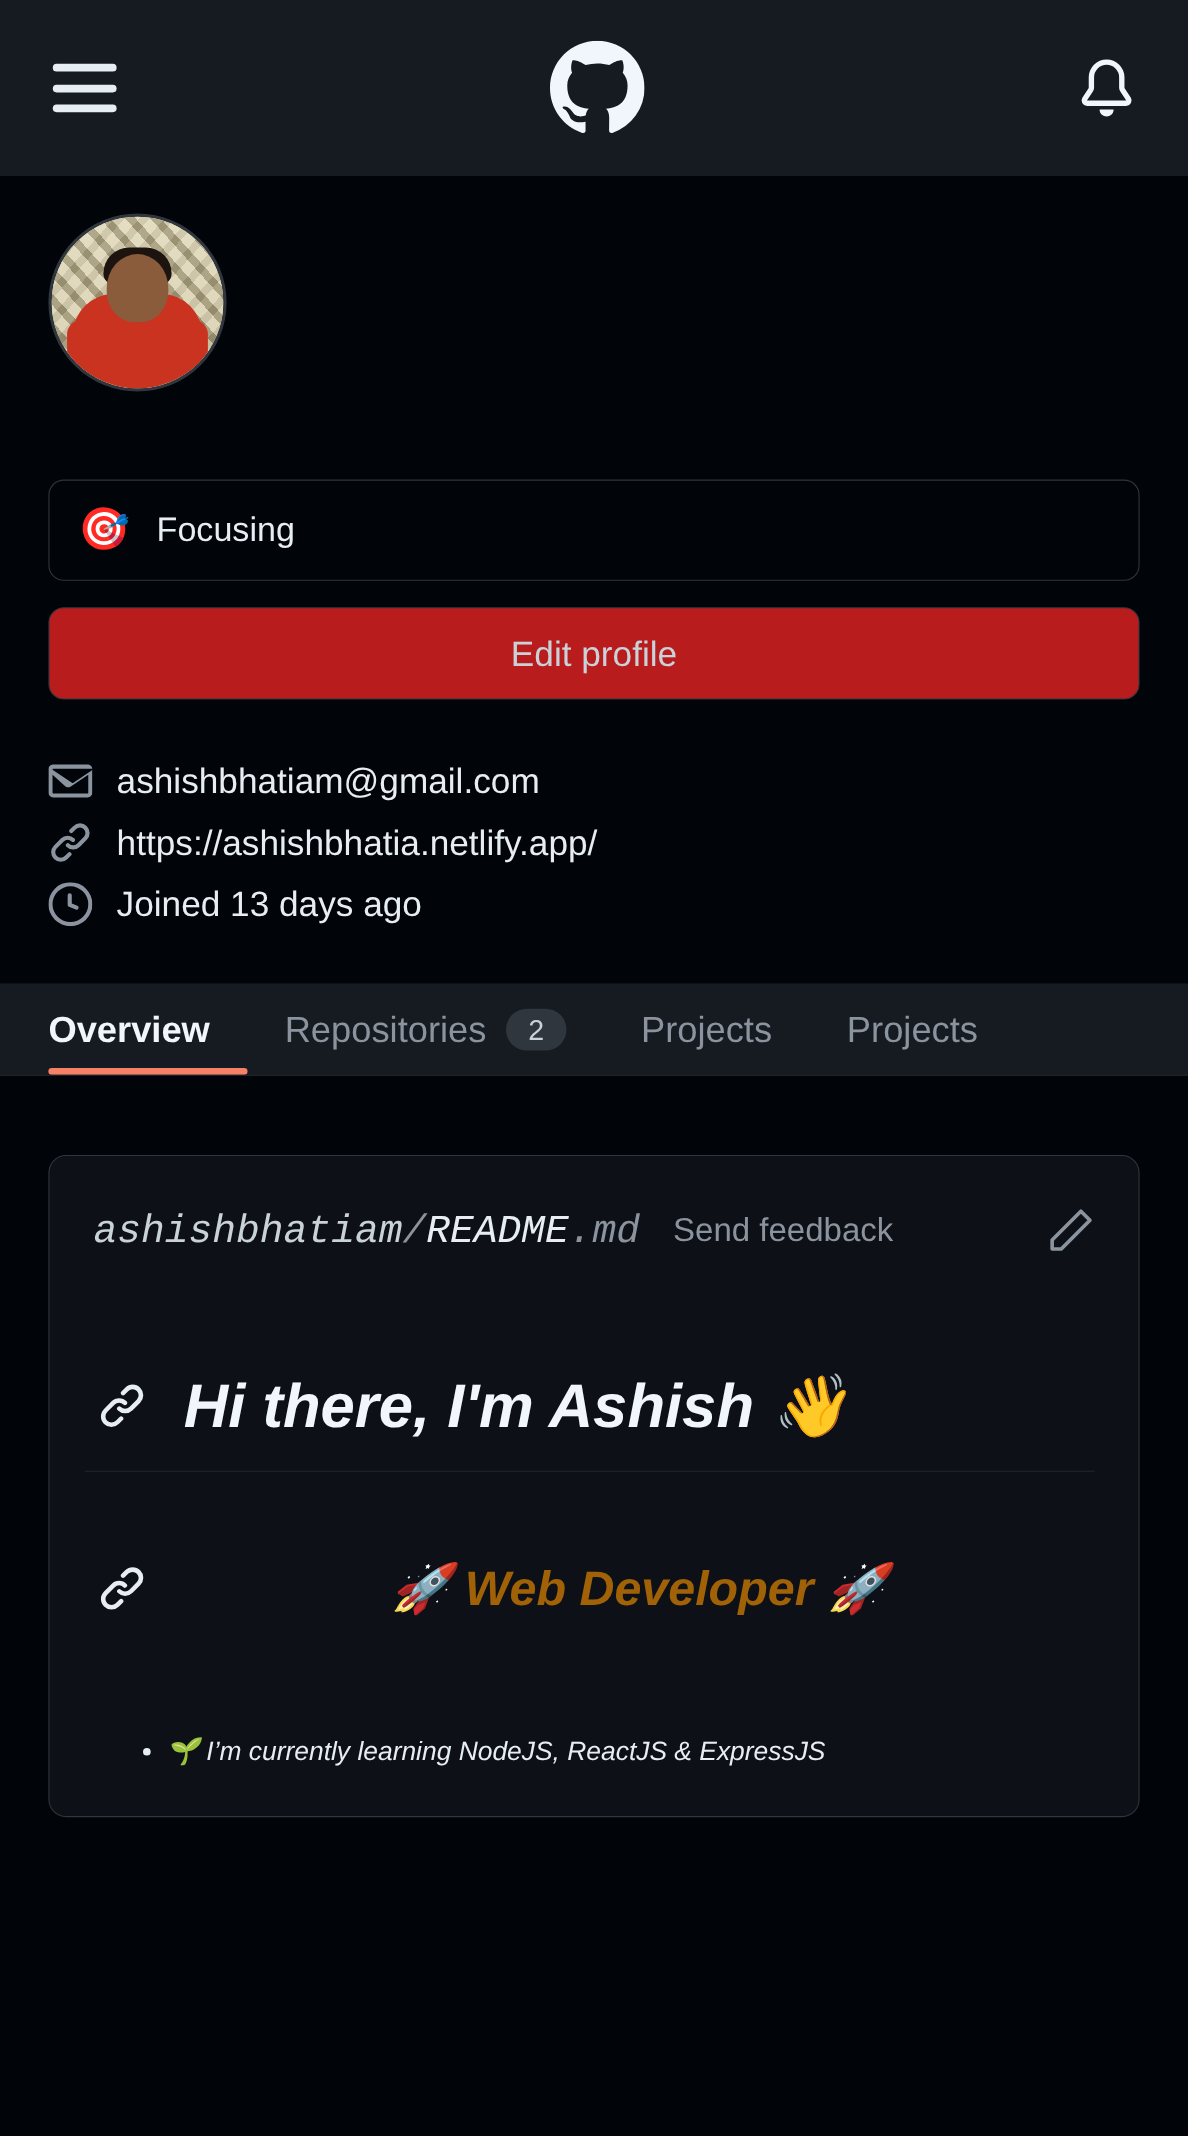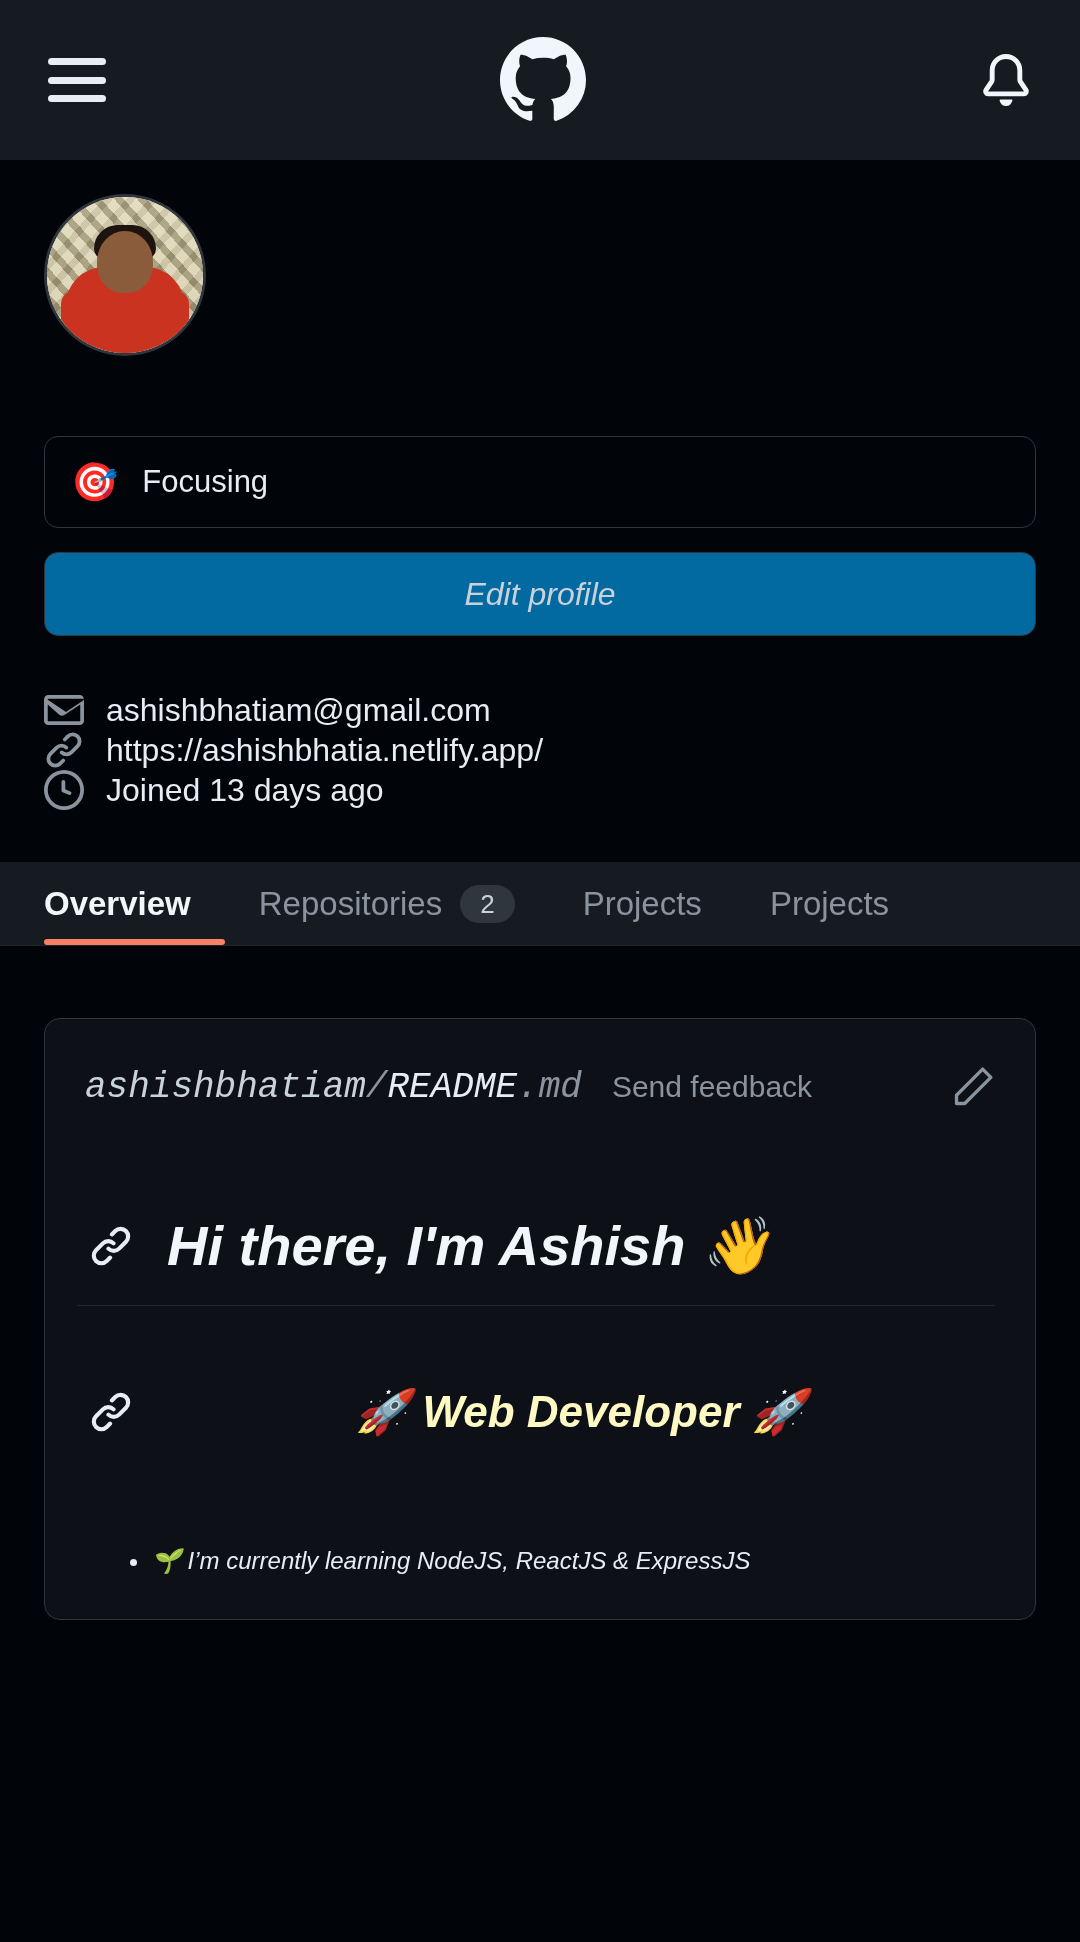--- a/index.html
+++ b/index.html
@@ -130,34 +130,33 @@
     gap: 24px;
     background: #010409;
     cursor: pointer;
   }
   .status-emoji { font-size: 38px; line-height: 1; }
   .status-text { font-size: 31px; color: #e6edf3; }
 
   .edit-btn {
     margin-top: 24px;
     height: 84px;
-    background: #0369a1;
+    background: #b91c1c;
     border: 1px solid #30363d;
     border-radius: 14px;
     display: flex;
     align-items: center;
     justify-content: center;
     font-size: 32px;
     color: #c9d1d9;
     cursor: pointer;
-    font-style: italic;
-  }
-
-  
-  .meta { margin-top: 54px; display: flex; flex-direction: column; }
+  }
+
+  
+  .meta { margin-top: 54px; display: flex; flex-direction: column; gap: 16px; }
   .meta-row { display: flex; align-items: center; gap: 22px; }
   .meta-icon { width: 40px; height: 40px; flex: 0 0 40px; display: flex; align-items: center; justify-content: center; }
   .meta-text { font-size: 32px; color: #e6edf3; white-space: nowrap; }
 
   
   .tabs-wrap {
     margin-top: 52px;
     background: #161b22;
     border-bottom: 1px solid #21262d;
     height: 84px;
@@ -247,21 +246,21 @@
   }
   .md-h2 {
     display: flex;
     align-items: center;
     gap: 34px;
     padding: 60px 0 10px 12px;
   }
   .md-h2 .title {
     font-size: 44px;
     font-weight: bold;
-    color: #fef9c3;
+    color: #a16207;
     text-align: center;
     flex: 1;
     white-space: nowrap;
   }
   .anchor { width: 44px; height: 44px; flex: 0 0 44px; cursor: pointer; }
 
   .md-list { margin: 96px 0 0 0; padding-left: 74px; }
   .md-list li {
     font-size: 24px;
     color: #e6edf3;

